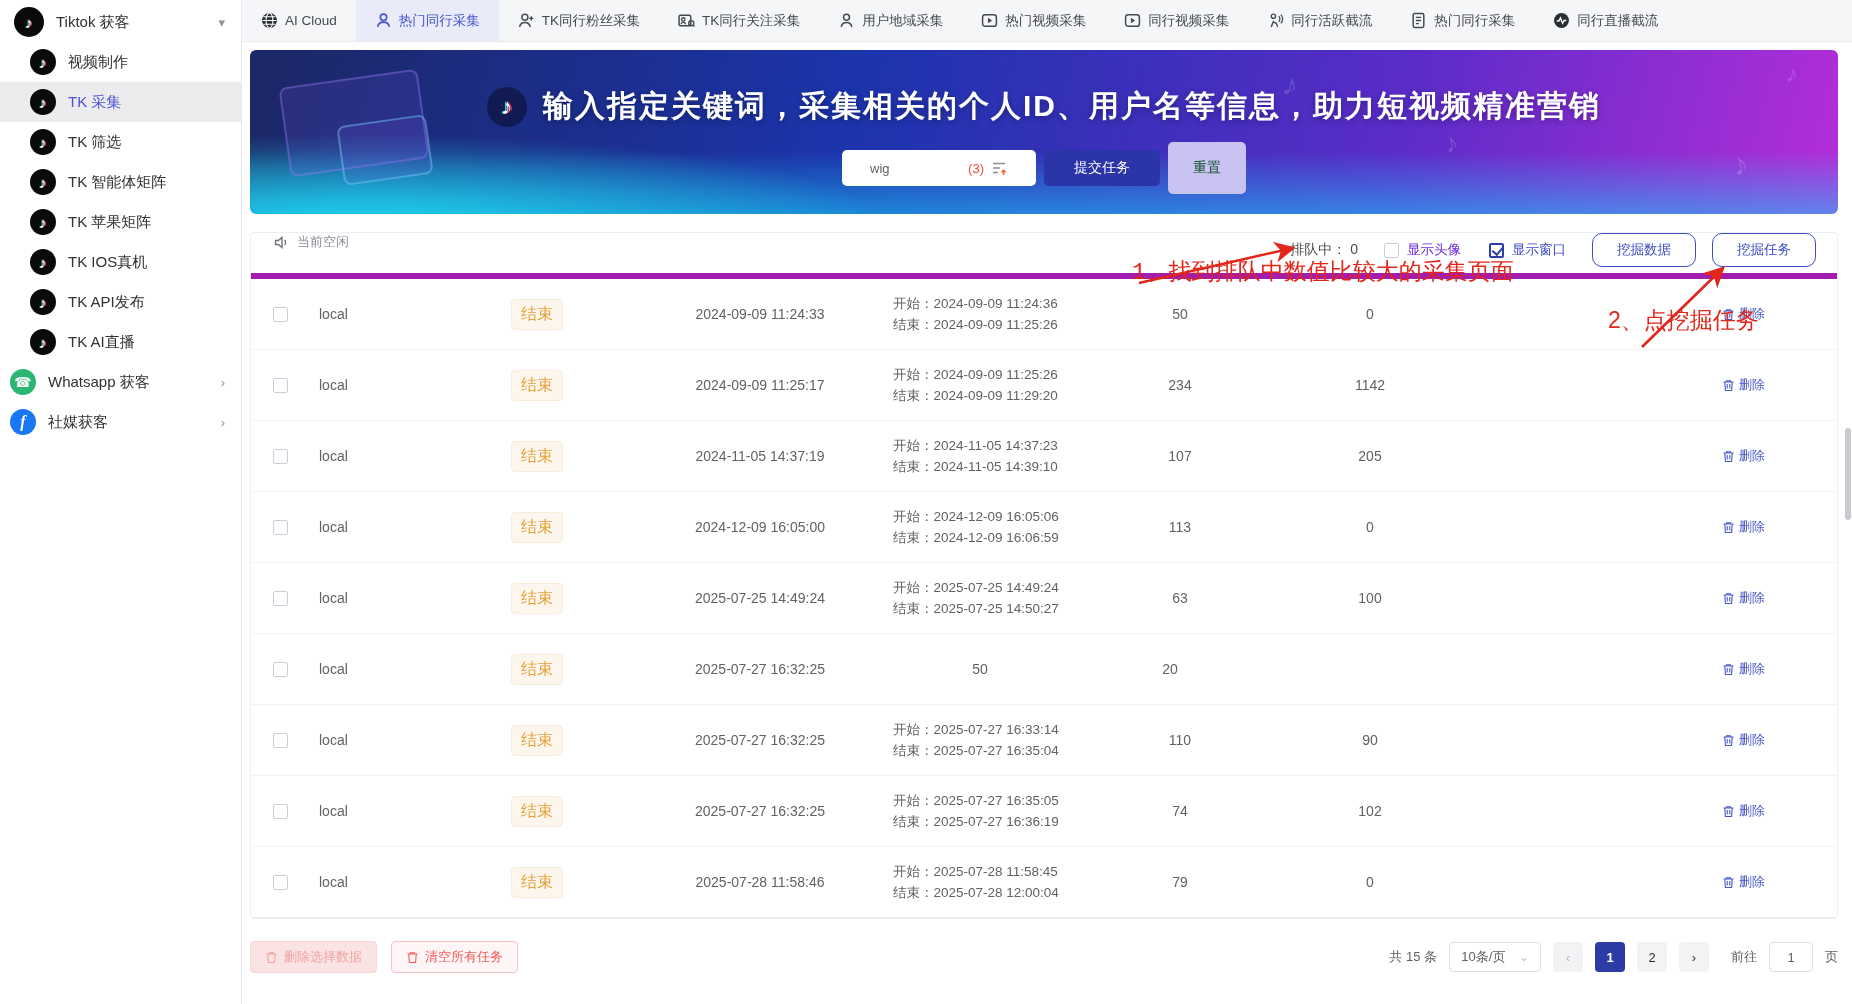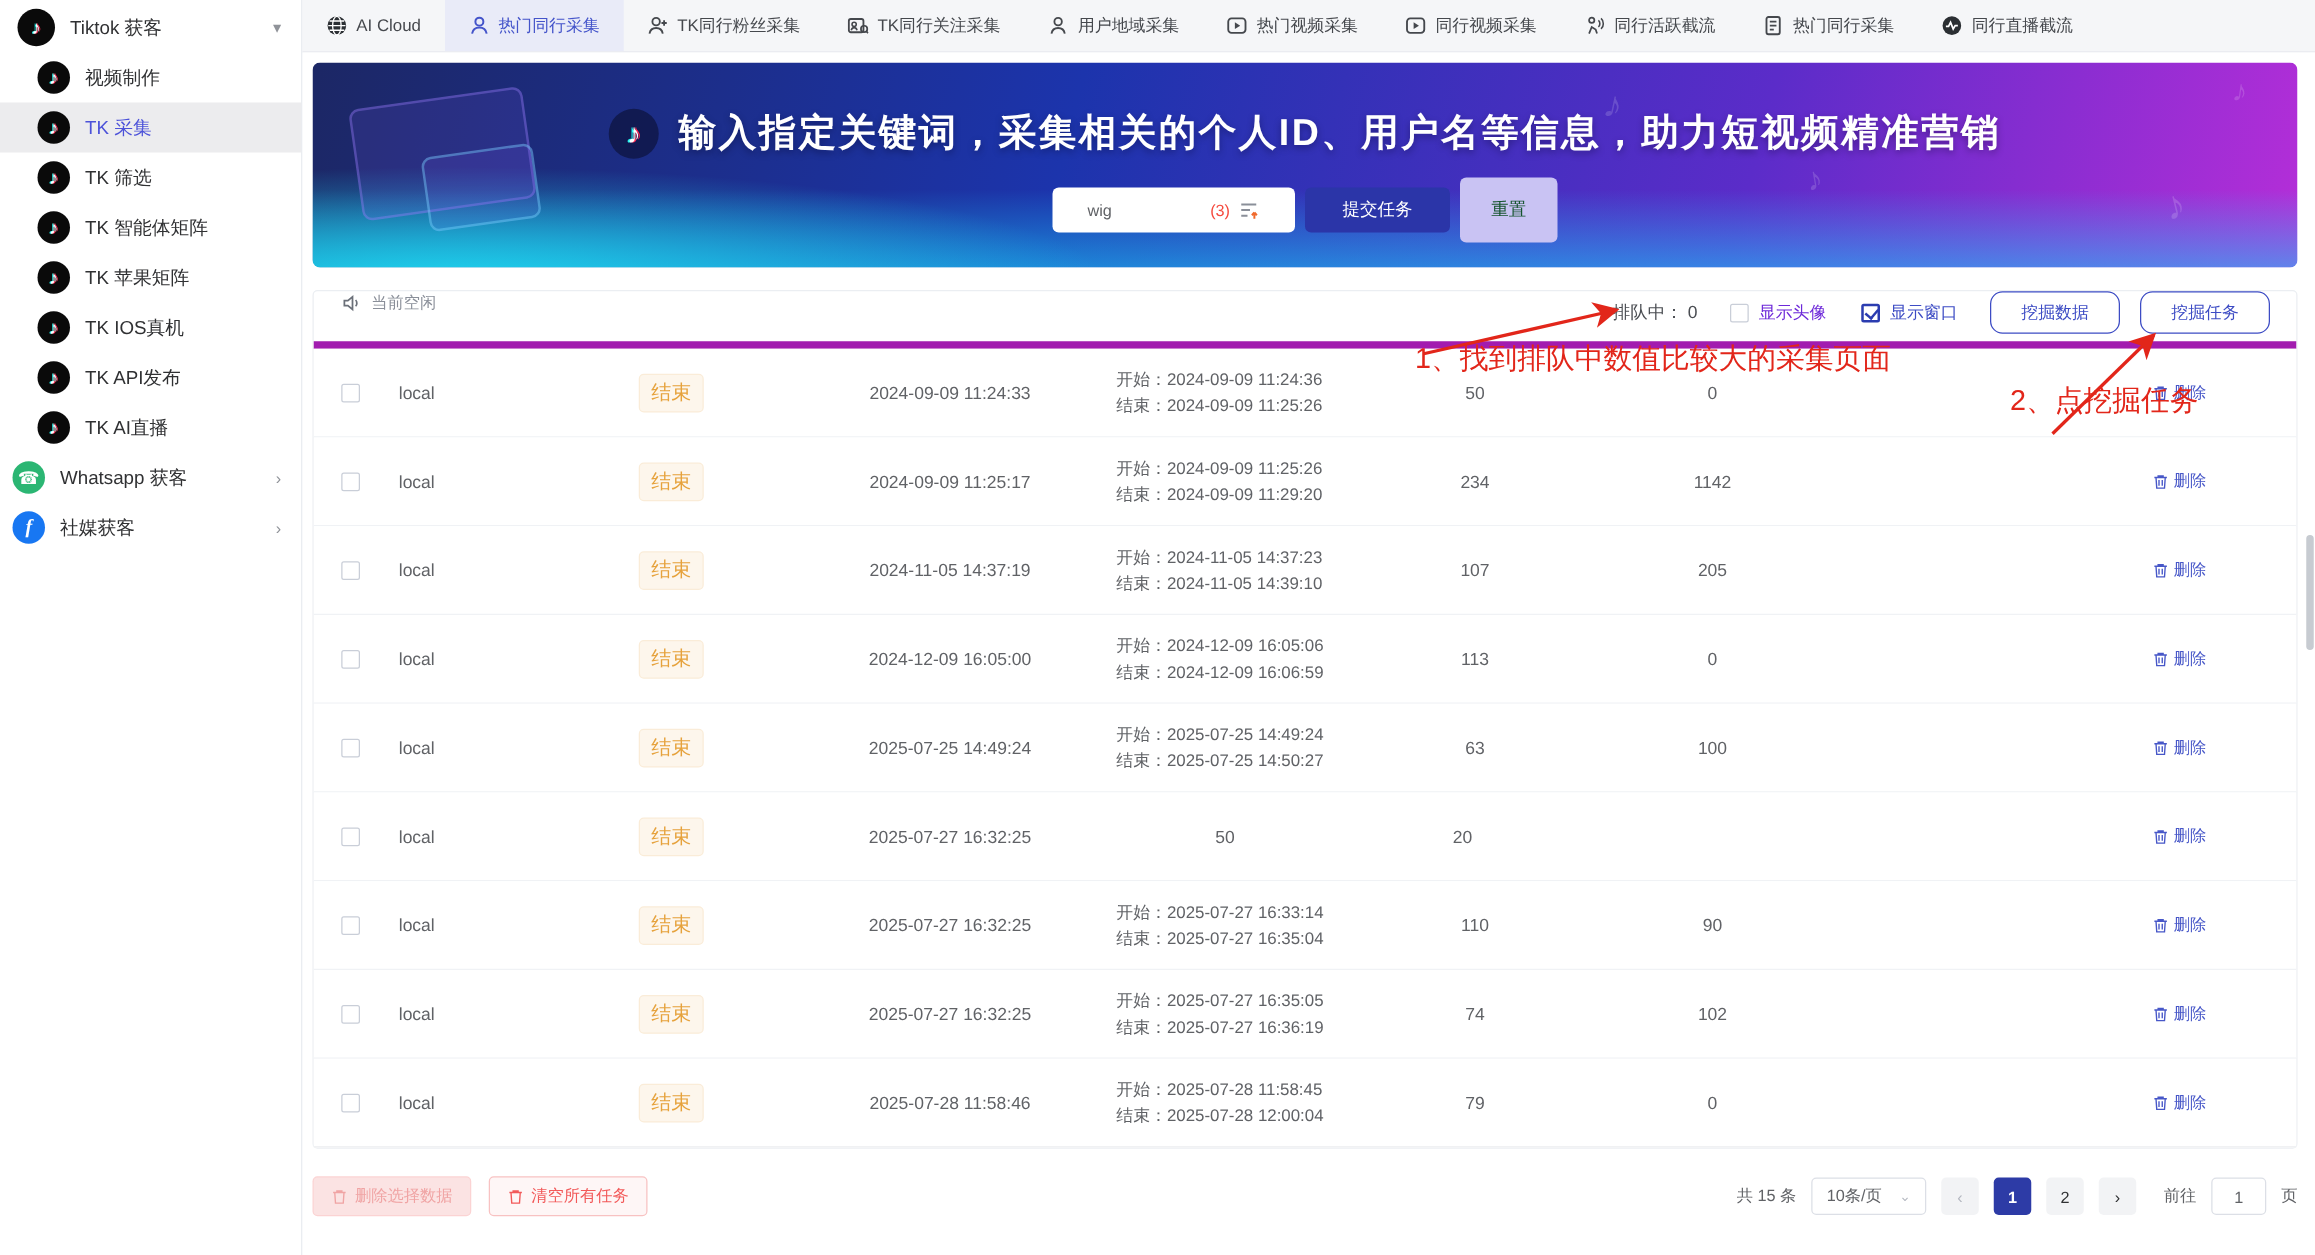--- a/index.html
+++ b/index.html
@@ -80,21 +80,21 @@
   .f-clear { background:#fef6f6; color:#f25a5a; border:1px solid #f8c2c2; }
   .pager { margin-left:auto; display:flex; align-items:center; gap:12px; font-size:13px; color:#606266; }
   .psel { width:92px; height:30px; border:1px solid #dcdfe6; border-radius:4px; display:flex; align-items:center; justify-content:center; gap:14px; color:#606266; cursor:pointer; }
   .pbtn { min-width:30px; height:30px; border-radius:4px; background:#f2f3f5; display:flex; align-items:center; justify-content:center; font-size:13px; color:#303133; cursor:pointer; }
   .pbtn.prev { color:#b4b8c0; }
   .pbtn.pg-active { background:#2d3ba6; color:#fff; font-weight:bold; }
   .goto-in { width:44px; height:30px; border:1px solid #dcdfe6; border-radius:4px; text-align:center; font-size:13px; color:#606266; }
 
   
   .anno { position:absolute; color:#e2261a; font-size:23px; font-weight:500; white-space:nowrap; z-index:50; pointer-events:none; }
-  .anno1 { left:1132px; top:271px; }
+  .anno1 { left:1132px; top:256px;font-family:Liberation Mono, monospace; }
   .anno2 { left:1608px; top:305px; }
   .arrows { position:absolute; left:0; top:0; width:1852px; height:1004px; z-index:49; pointer-events:none; }
   .scroll-thumb { position:absolute; right:1px; top:428px; width:6px; height:92px; background:#c7cbd1; border-radius:3px; z-index:60; }
 </style>
 </head>
 <body>
 
 <div class="app">
 
   <aside class="sidebar">

